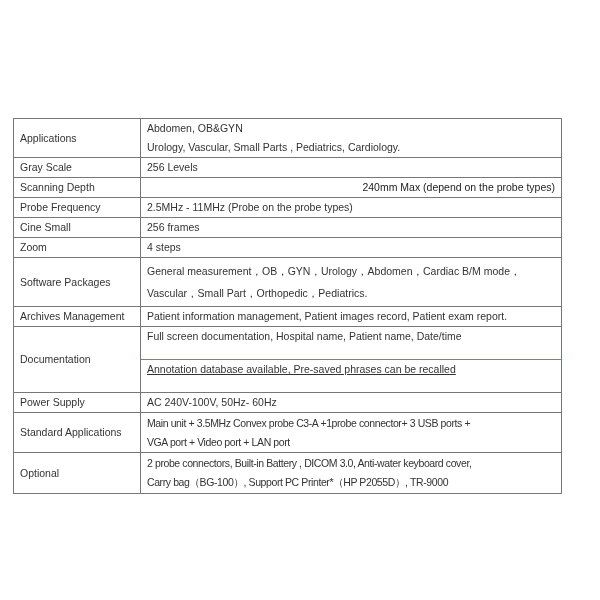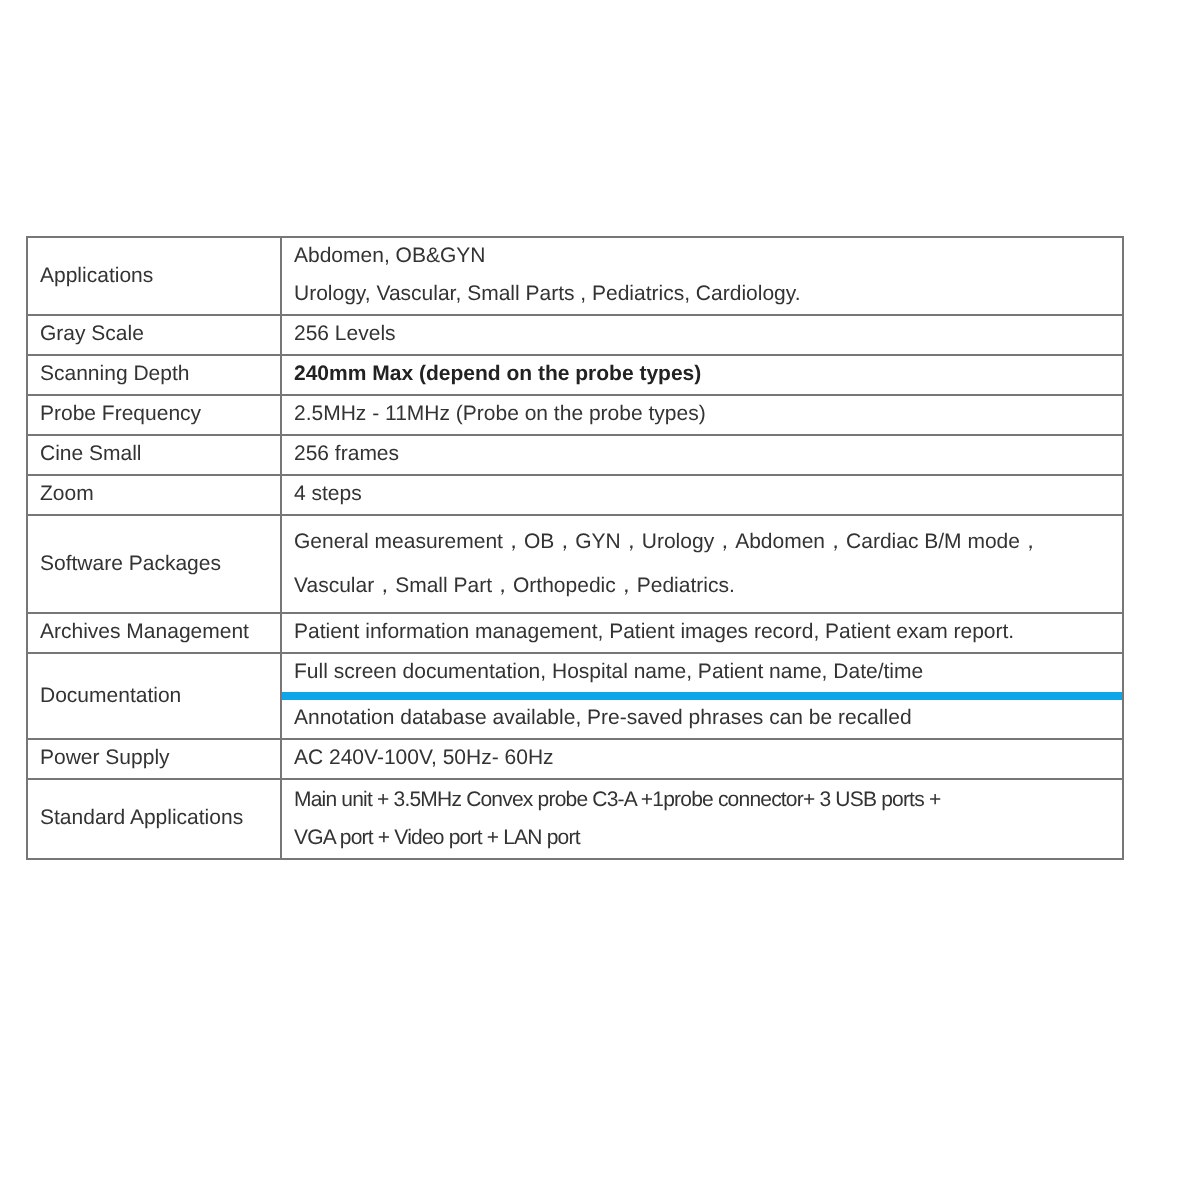--- a/index.html
+++ b/index.html
@@ -14,24 +14,24 @@
     border: 1px solid #777777;
     padding: 0 6px;
     font-size: 10.5px;
     line-height: 19px;
     vertical-align: middle;
     white-space: nowrap;
     overflow: hidden;
   }
   .spec-table td.label { width: 114px; padding-left: 6px; }
   .spec-table td.value { padding-left: 6px; }
-  .bold { font-weight: bold; color: #222222; }
+  .bold { font-weight: normal; color: #222222; text-align: right; }
   .cond { letter-spacing: -0.4px; }
   .line { display: block; }
-  .sub-line-split { border-top: 4px solid #0ea5e9; margin: 0 -6px; padding: 0 6px; }
+  .sub-line-split { border-top: 1px solid #0ea5e9; margin: 13px -6px; padding: 0 6px; text-decoration: underline; }
 </style>
 </head>
 <body>
 
 <table class="spec-table">
   <tbody>
     <tr style="height:39px">
       <td class="label">Applications</td>
       <td class="value">
         <span class="line">Abdomen, OB&amp;GYN</span>
@@ -80,14 +80,21 @@
       <td class="label">Power Supply</td>
       <td class="value">AC 240V-100V, 50Hz- 60Hz</td>
     </tr>
     <tr style="height:40px">
       <td class="label">Standard Applications</td>
       <td class="value cond">
         <span class="line">Main unit + 3.5MHz Convex probe C3-A  +1probe connector+ 3 USB ports +</span>
         <span class="line">VGA port + Video port + LAN port</span>
       </td>
     </tr>
+    <tr style="height:41px">
+      <td class="label">Optional</td>
+      <td class="value cond">
+        <span class="line">2 probe connectors, Built-in Battery , DICOM 3.0, Anti-water keyboard cover,</span>
+        <span class="line">Carry bag（BG-100）, Support PC Printer*（HP P2055D）, TR-9000</span>
+      </td>
+    </tr>
   </tbody>
 </table>
 
 </body></html>

